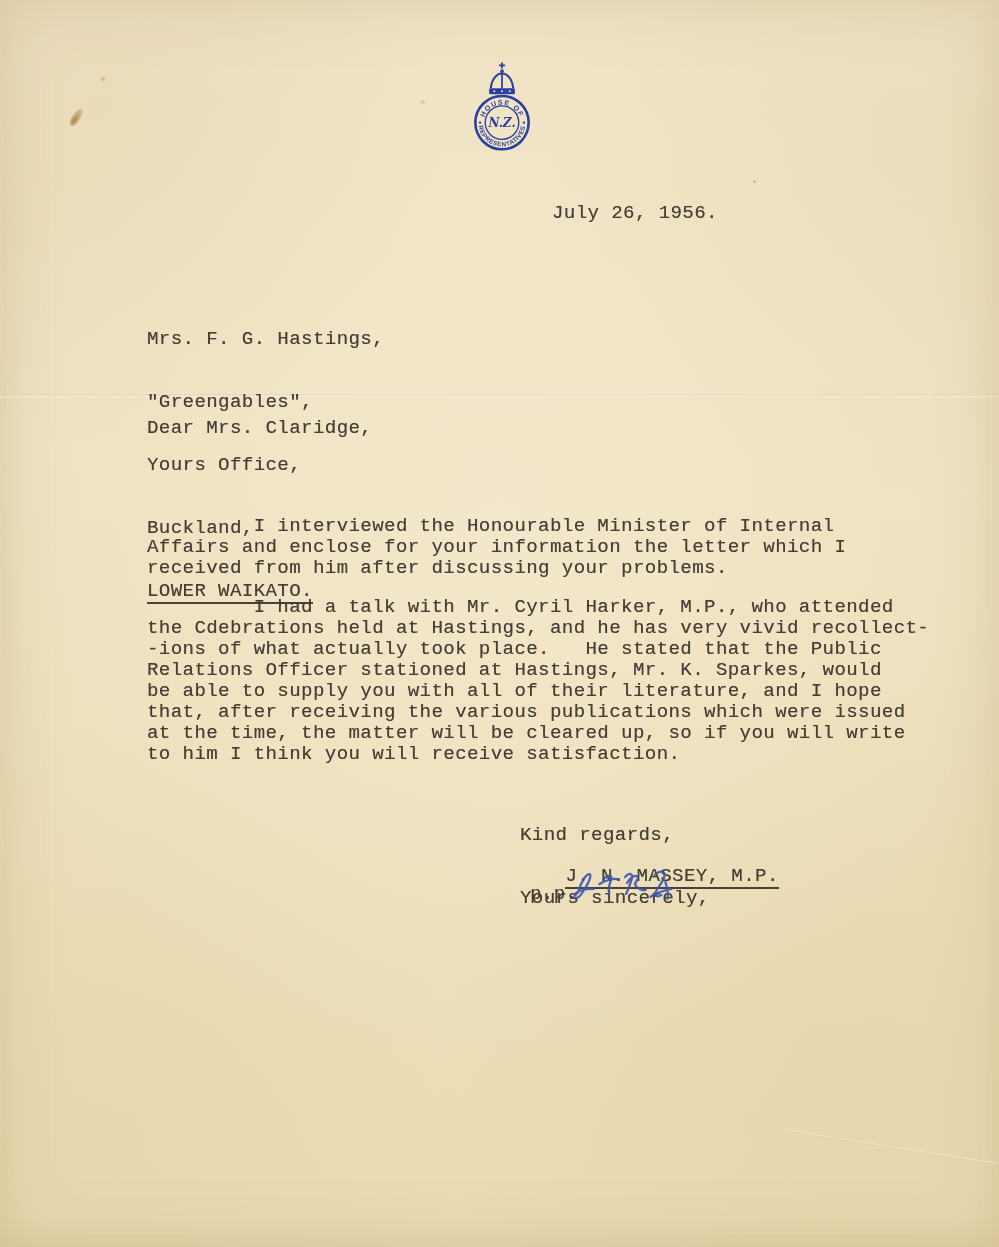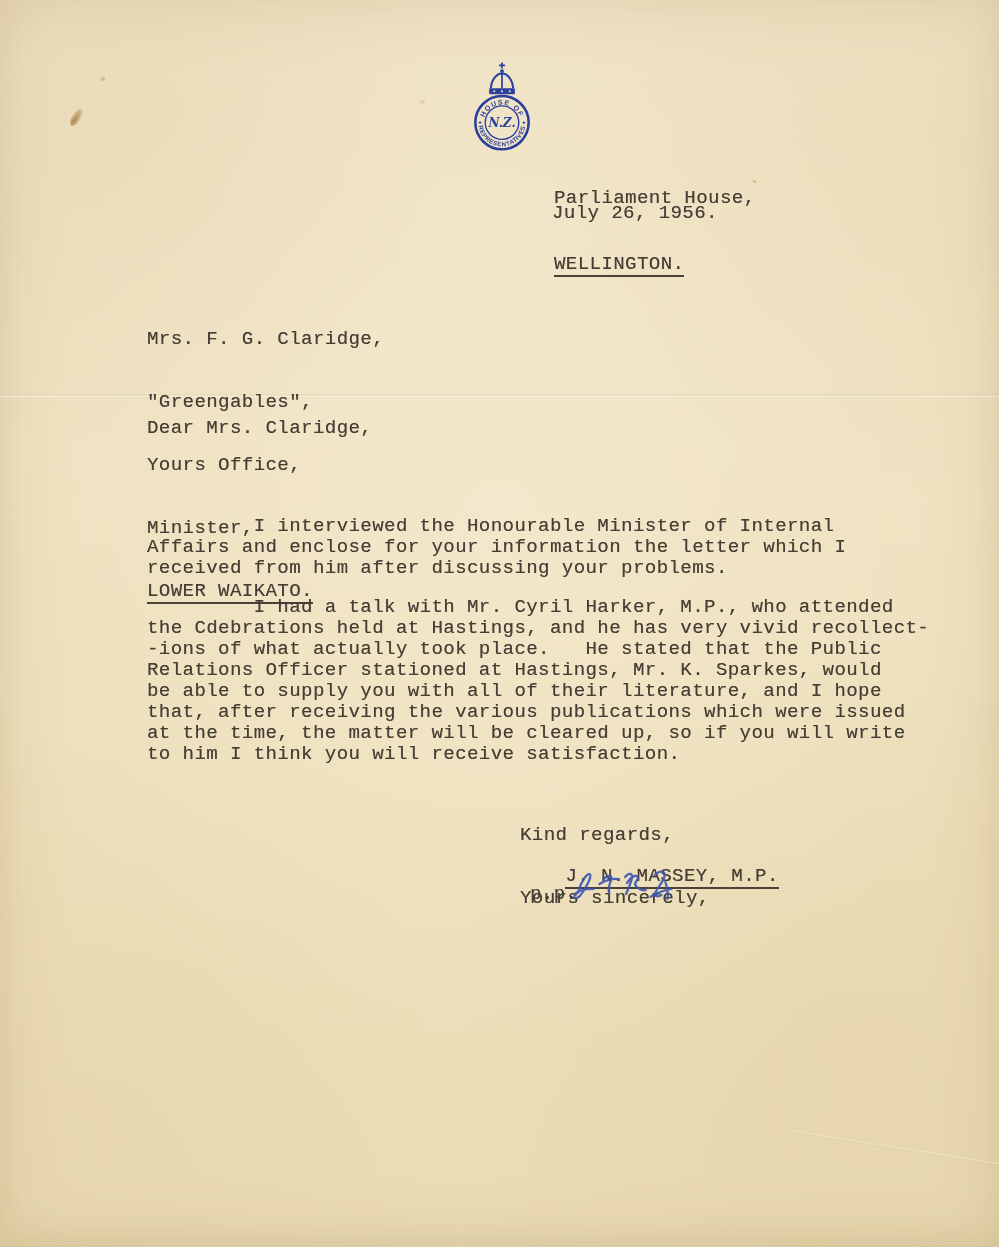--- a/index.html
+++ b/index.html
@@ -87,31 +87,27 @@
       <textPath href="#arcTop" startOffset="50%" text-anchor="middle">HOUSE OF</textPath>
     </text>
     <text font-size="7.2" font-weight="bold" fill="#2b3f9e" letter-spacing="0.6" font-family="Liberation Sans, sans-serif">
       <textPath href="#arcBot" startOffset="50%" text-anchor="middle">REPRESENTATIVES</textPath>
     </text>
     <text x="50" y="81" text-anchor="middle" font-size="14" font-style="italic" font-weight="bold" font-family="DejaVu Serif, serif" fill="#2b3f9e">N.Z.</text>
     <circle cx="24.5" cy="76" r="1.4" fill="#2b3f9e"></circle>
     <circle cx="75.5" cy="76" r="1.4" fill="#2b3f9e"></circle>
   </svg>
 
-  <div class="mono hdr" style="left:554px;top:143px;">
-    <div>Parliament House,</div>
-    <div><span class="u">WELLINGTON.</span></div>
-  </div>
   <div class="mono" style="left:552px;top:203px;">July 26, 1956.</div>
 
   <div class="mono" style="left:147px;top:287px;">
-    <div>Mrs. F. G. Claridge,</div>
+    <div>Mrs. F. G. Hastings,</div>
     <div>"Greengables",</div>
     <div>Yours Office,</div>
-    <div>Minister,</div>
+    <div>Buckland,</div>
     <div><span class="u">LOWER WAIKATO.</span></div>
   </div>
 
   <div class="mono" style="left:147px;top:418px;">Dear Mrs. Claridge,</div>
 
   <div class="mono" style="left:147px;top:597px;">         I had a talk with Mr. Cyril Harker, M.P., who attended
 the Cdebrations held at Hastings, and he has very vivid recollect-
 -ions of what actually took place.   He stated that the Public
 Relations Officer stationed at Hastings, Mr. K. Sparkes, would
 be able to supply you with all of their literature, and I hope

